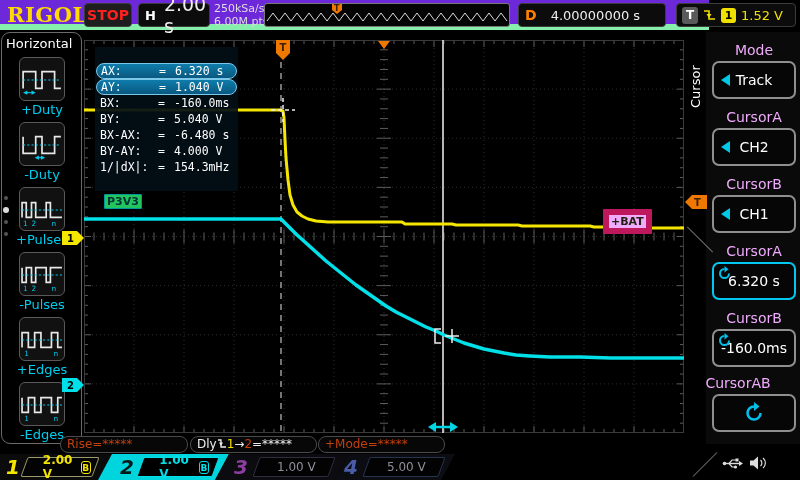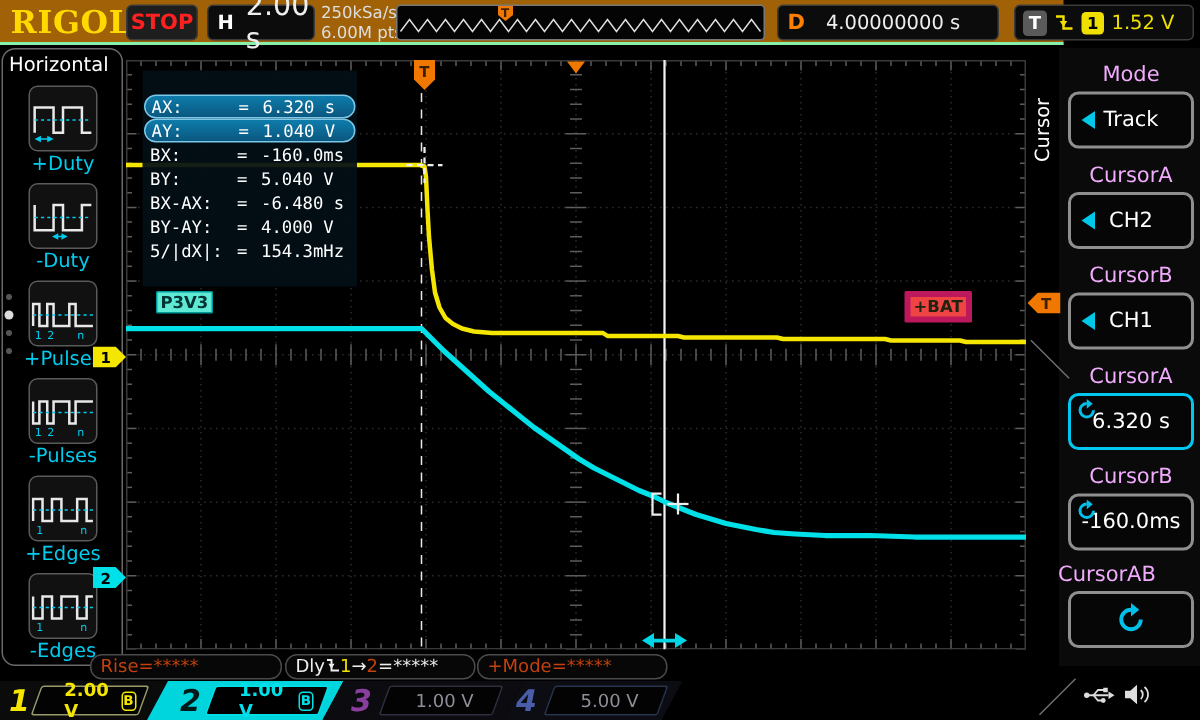--- a/index.html
+++ b/index.html
@@ -1,20 +1,20 @@
 <!DOCTYPE html>
 <html style="--ch1: #f5e600; --ch2: #00e0e8; --ch3: #8a3f9f; --ch4: #4a5da8;"><head>
 <meta charset="utf-8">
 <style>
 *{margin:0;padding:0;box-sizing:border-box}
 html,body{width:800px;height:480px;background:#000;overflow:hidden}
 body{font-family:"DejaVu Sans",sans-serif;position:relative;color:#ddd}
 
 
-.topbar{position:absolute;left:0;top:0;width:709px;height:30px;background:#a16207;border-bottom:2px solid #86efac}
+.topbar{position:absolute;left:0;top:0;width:709px;height:30px;background:#6d28d9;border-bottom:6px solid #86efac}
 .logo{position:absolute;left:7px;top:2px;font-family:"DejaVu Serif",serif;font-weight:bold;font-size:21px;color:#ffd900;letter-spacing:.5px}
 .stop-btn{position:absolute;left:84px;top:3px;width:48px;height:24px;background:#1e1e1e;border:1px solid #3c3c3c;border-radius:4px;color:#ff2020;font-weight:bold;font-size:14px;text-align:center;line-height:22px}
 .h-box{position:absolute;left:138px;top:3px;width:72px;height:24px;background:#0c0c0c;border:1px solid #3c3c3c;border-radius:4px;display:flex;align-items:center;padding:0 6px;gap:8px}
 .h-box .hlbl{color:#fff;font-weight:bold;font-size:13px}
 .h-box .hval{color:#eee;font-size:19px}
 .rate-box{position:absolute;left:214px;top:2px;font-size:11px;line-height:13px;color:#ddd}
 .preview{position:absolute;left:264px;top:3px;width:246px;height:24px;background:#040404;border:1px solid #787878;border-radius:3px}
 .d-box{position:absolute;left:518px;top:3px;width:148px;height:24px;background:#0c0c0c;border:1px solid #3c3c3c;border-radius:4px;display:flex;align-items:center;padding:0 6px}
 .d-box .dlbl{color:#ff8000;font-weight:bold;font-size:14px;margin-right:14px}
 .d-box .dval{color:#eee;font-size:13px}
@@ -46,22 +46,22 @@
 .trace1{fill:none;stroke:var(--ch1);stroke-width:3;stroke-linejoin:round}
 .trace2{fill:none;stroke:var(--ch2);stroke-width:3.5;stroke-linejoin:round}
 
 
 .mbox{position:absolute;left:95px;top:47px;width:143px;background:rgba(3,14,22,.93);padding:16px 1px;z-index:5}
 .mrow{display:flex;align-items:center;height:16px;padding:0 4px;font-family:"DejaVu Sans Mono",monospace;font-size:11.5px;color:#fff;white-space:nowrap}
 .mrow .ml{width:58px}
 .mrow .me{width:16px}
 .mrow.hl{background:linear-gradient(#0e7cab,#0a5880);border:1px solid #7cc8e8;border-radius:8px;height:16px}
 .wavetag{position:absolute;z-index:4;font-weight:bold;font-size:11px;line-height:13px;padding:0 2px;border-radius:1px}
-.tag-p3v3{left:104px;top:194px;background:#5eead4;color:#033;border:1px solid #099}
-.tag-bat{left:603px;top:194px;background:#ef4444;color:#221;border:4px solid #be185d}
+.tag-p3v3{left:104px;top:194px;background:#22c55e;color:#033;border:1px solid #099}
+.tag-bat{left:603px;top:209px;background:#f0abfc;color:#221;border:6px solid #be185d}
 
 
 .zmark{position:absolute;width:22px;height:14px;z-index:4}
 .zmark svg{display:block}
 .tlevel{position:absolute;left:685px;top:194px;width:22px;height:14px;z-index:4}
 
 
 .right-panel{position:absolute;left:706px;top:32px;width:94px;height:412px;background:#0a0a0a}
 .cursor-tab{position:absolute;left:688px;top:52px;height:70px;color:#fff;font-size:13px;writing-mode:vertical-rl;transform:rotate(180deg);text-align:center}
 .rm-title{position:absolute;width:84px;text-align:center;color:#f0abfc;font-size:14px}
@@ -594,21 +594,21 @@
         <span class="ml">BX-AX:</span>
         <span class="me">=</span>
         <span class="mv">-6.480 s</span>
       </div>
     <div class="mrow">
         <span class="ml">BY-AY:</span>
         <span class="me">=</span>
         <span class="mv">4.000 V</span>
       </div>
     <div class="mrow">
-        <span class="ml">5/|dX|:</span>
+        <span class="ml">1/|dX|:</span>
         <span class="me">=</span>
         <span class="mv">154.3mHz</span>
       </div>
   </div>
 
   <div class="wavetag tag-p3v3">P3V3</div>
   <div class="wavetag tag-bat">+BAT</div>
 
   <div class="zmark" style="left:62px;top:231px">
     <svg width="22" height="14">

